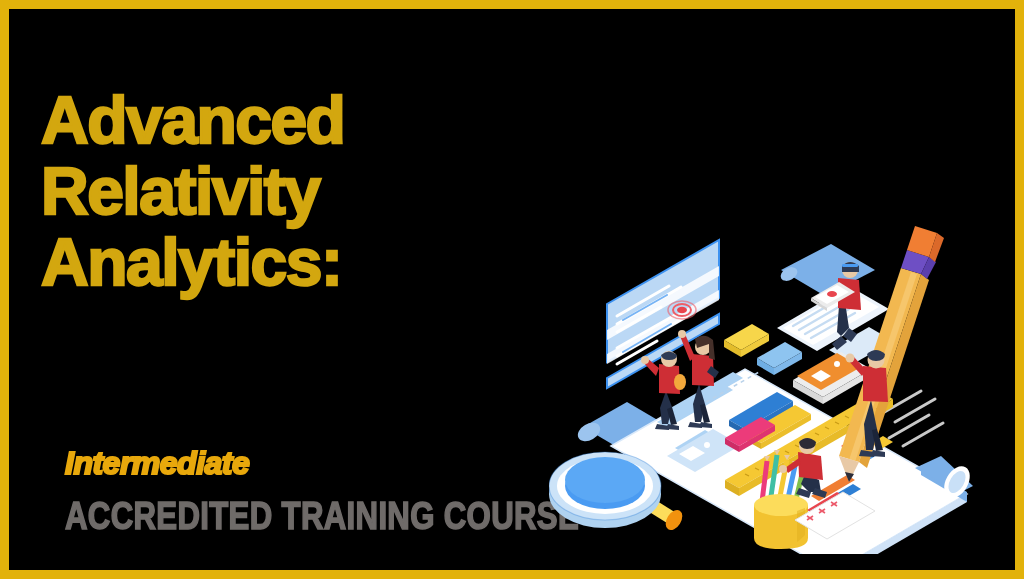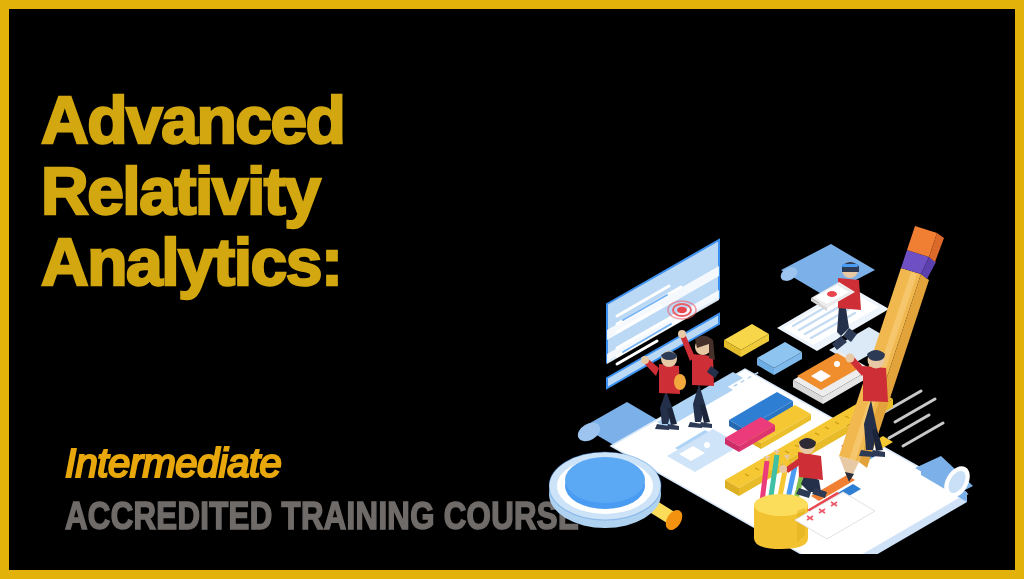--- a/index.html
+++ b/index.html
@@ -38,23 +38,23 @@
   }
 
   #subtitle-block {
     position: absolute;
     left: 56px;
     top: 432px;
     width: 520px;
   }
   #level-label {
     font-family: "Liberation Sans", sans-serif;
-    font-weight: 400;
+    font-weight: 700;
     font-style: italic;
-    font-size: 40px;
+    font-size: 32px;
     line-height: 44px;
     letter-spacing: -0.5px;
     color: #E8A80C;
     -webkit-text-stroke: 2.2px #E8A80C;
     white-space: nowrap;
   }
   #accreditation-label {
     margin-top: 12px;
     font-family: "Liberation Sans Narrow", "Liberation Sans", sans-serif;
     font-weight: 700;

